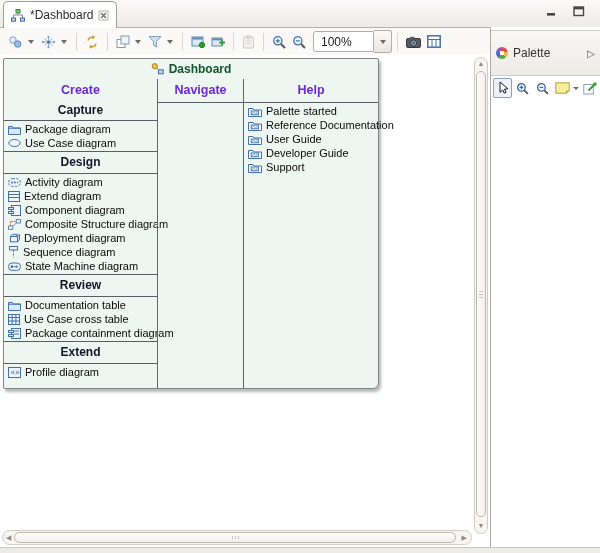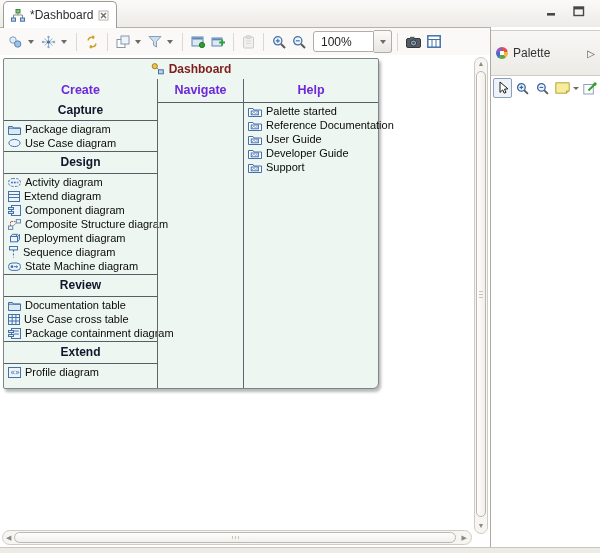--- a/index.html
+++ b/index.html
@@ -22,21 +22,21 @@
     display:flex;align-items:center;padding-left:7px;font-size:12px;color:#222;}
   .zoombtn{width:17px;height:21px;background:linear-gradient(#fcfbfa,#e8e6e1);border:1px solid #b2aea6;
     border-left:none;border-radius:0 3px 3px 0;display:flex;align-items:center;justify-content:center;}
   
   .canvas{position:absolute;left:0;top:55px;width:474px;height:475px;background:#fff;}
   
   .db{position:absolute;left:3px;top:3px;width:376px;height:331px;background:#edf6f0;
     border:1px solid #7f8689;border-radius:2px 2px 6px 2px;
     box-shadow:2px 3px 3px rgba(70,80,75,.4);box-sizing:border-box;}
   .db-title{height:20px;display:flex;align-items:center;justify-content:center;gap:5px;
-    font-size:12px;font-weight:bold;color:#7f1d1d;}
+    font-size:12px;font-weight:bold;color:#14532d;}
   .db-cols{display:flex;height:309px;}
   .db-vsep{width:1px;background:#5d666a;}
   .db-col{box-sizing:border-box;}
   .col-create{width:153px;}
   .col-nav{width:86px;}
   .col-help{width:134px;}
   .db-colheader{text-align:center;font-weight:bold;font-size:12.5px;color:#6d28d9;
     height:22px;line-height:22px;}
   .db-sectitle{text-align:center;font-weight:bold;font-size:12px;color:#0f172a;
     height:18px;line-height:18px;}

